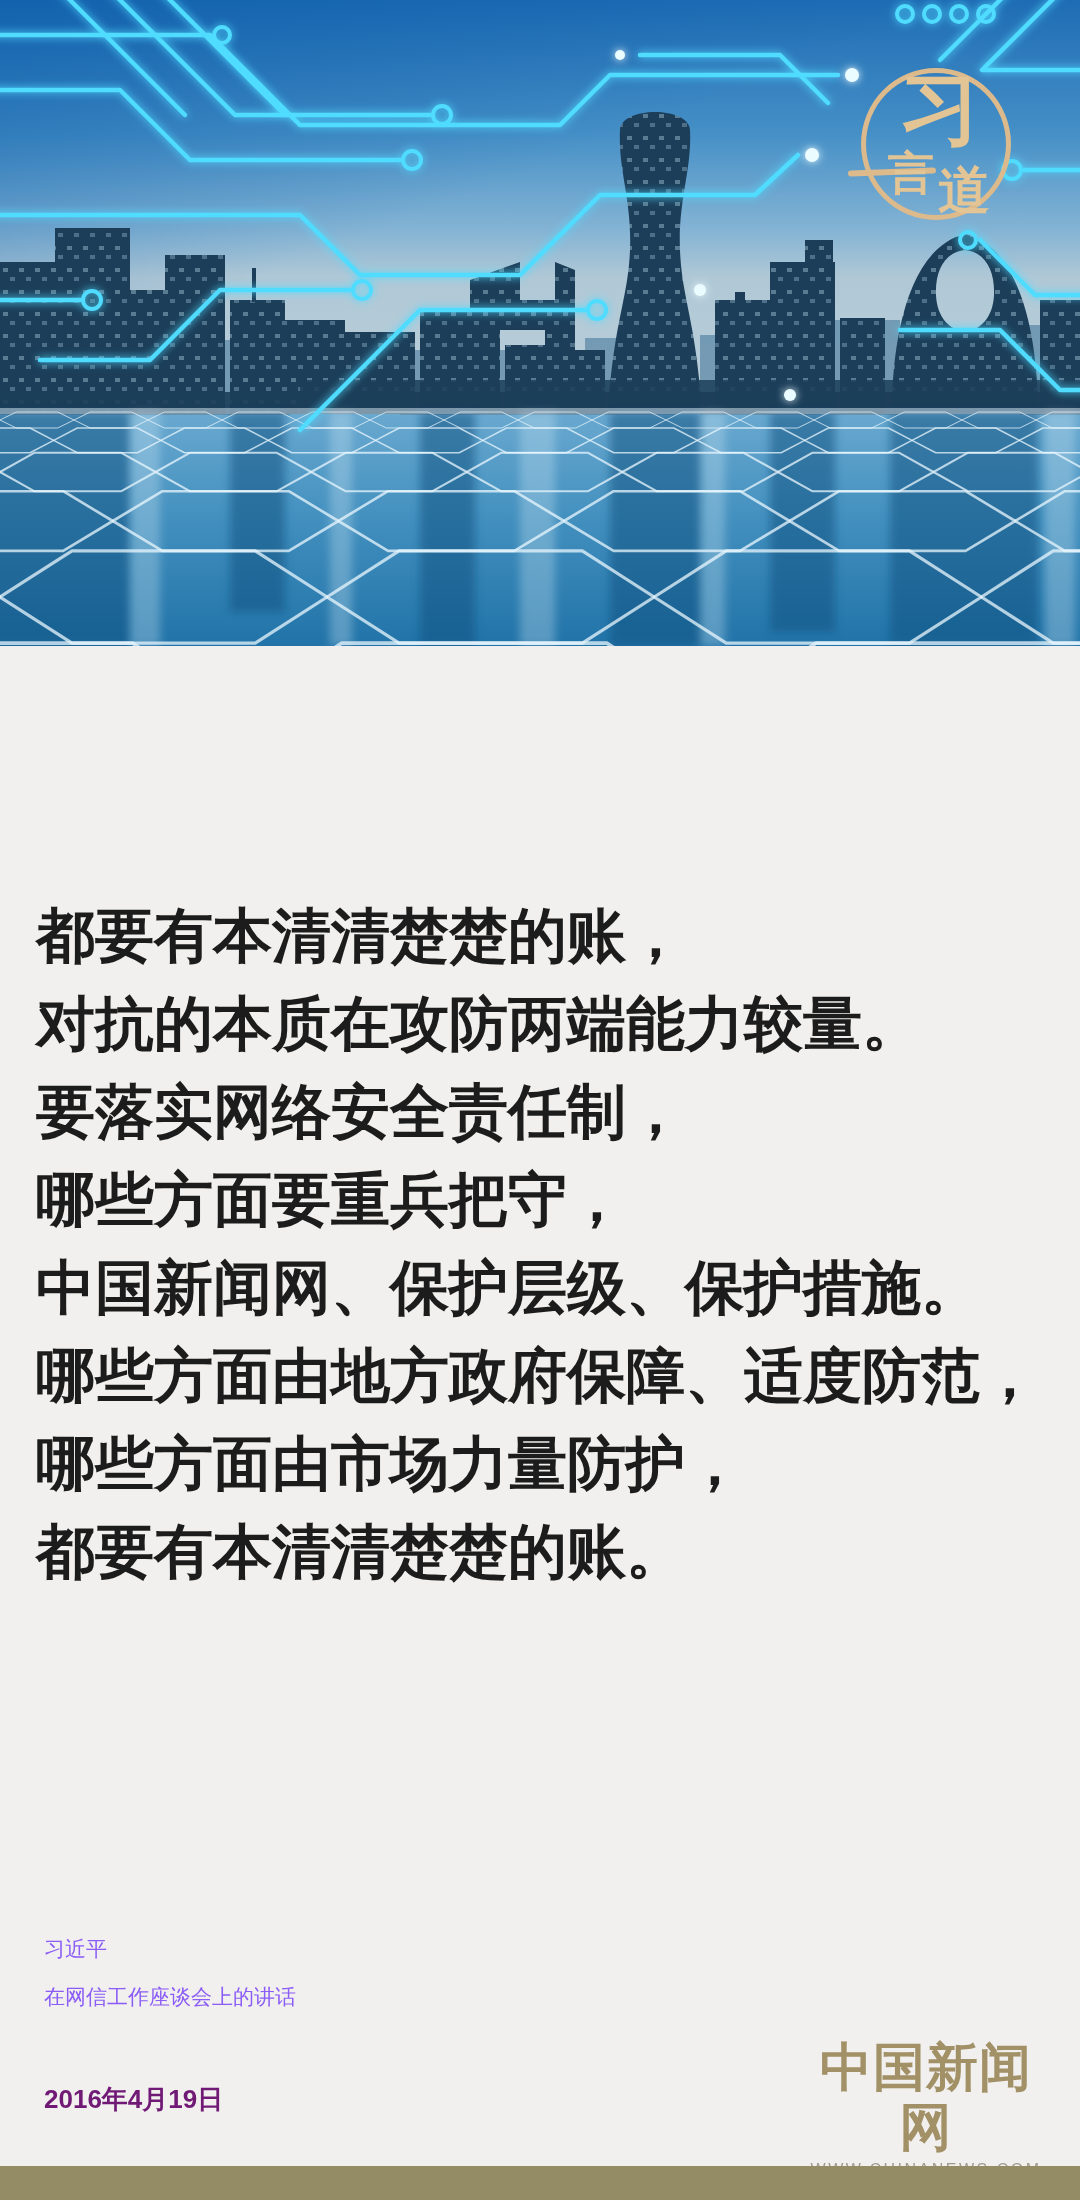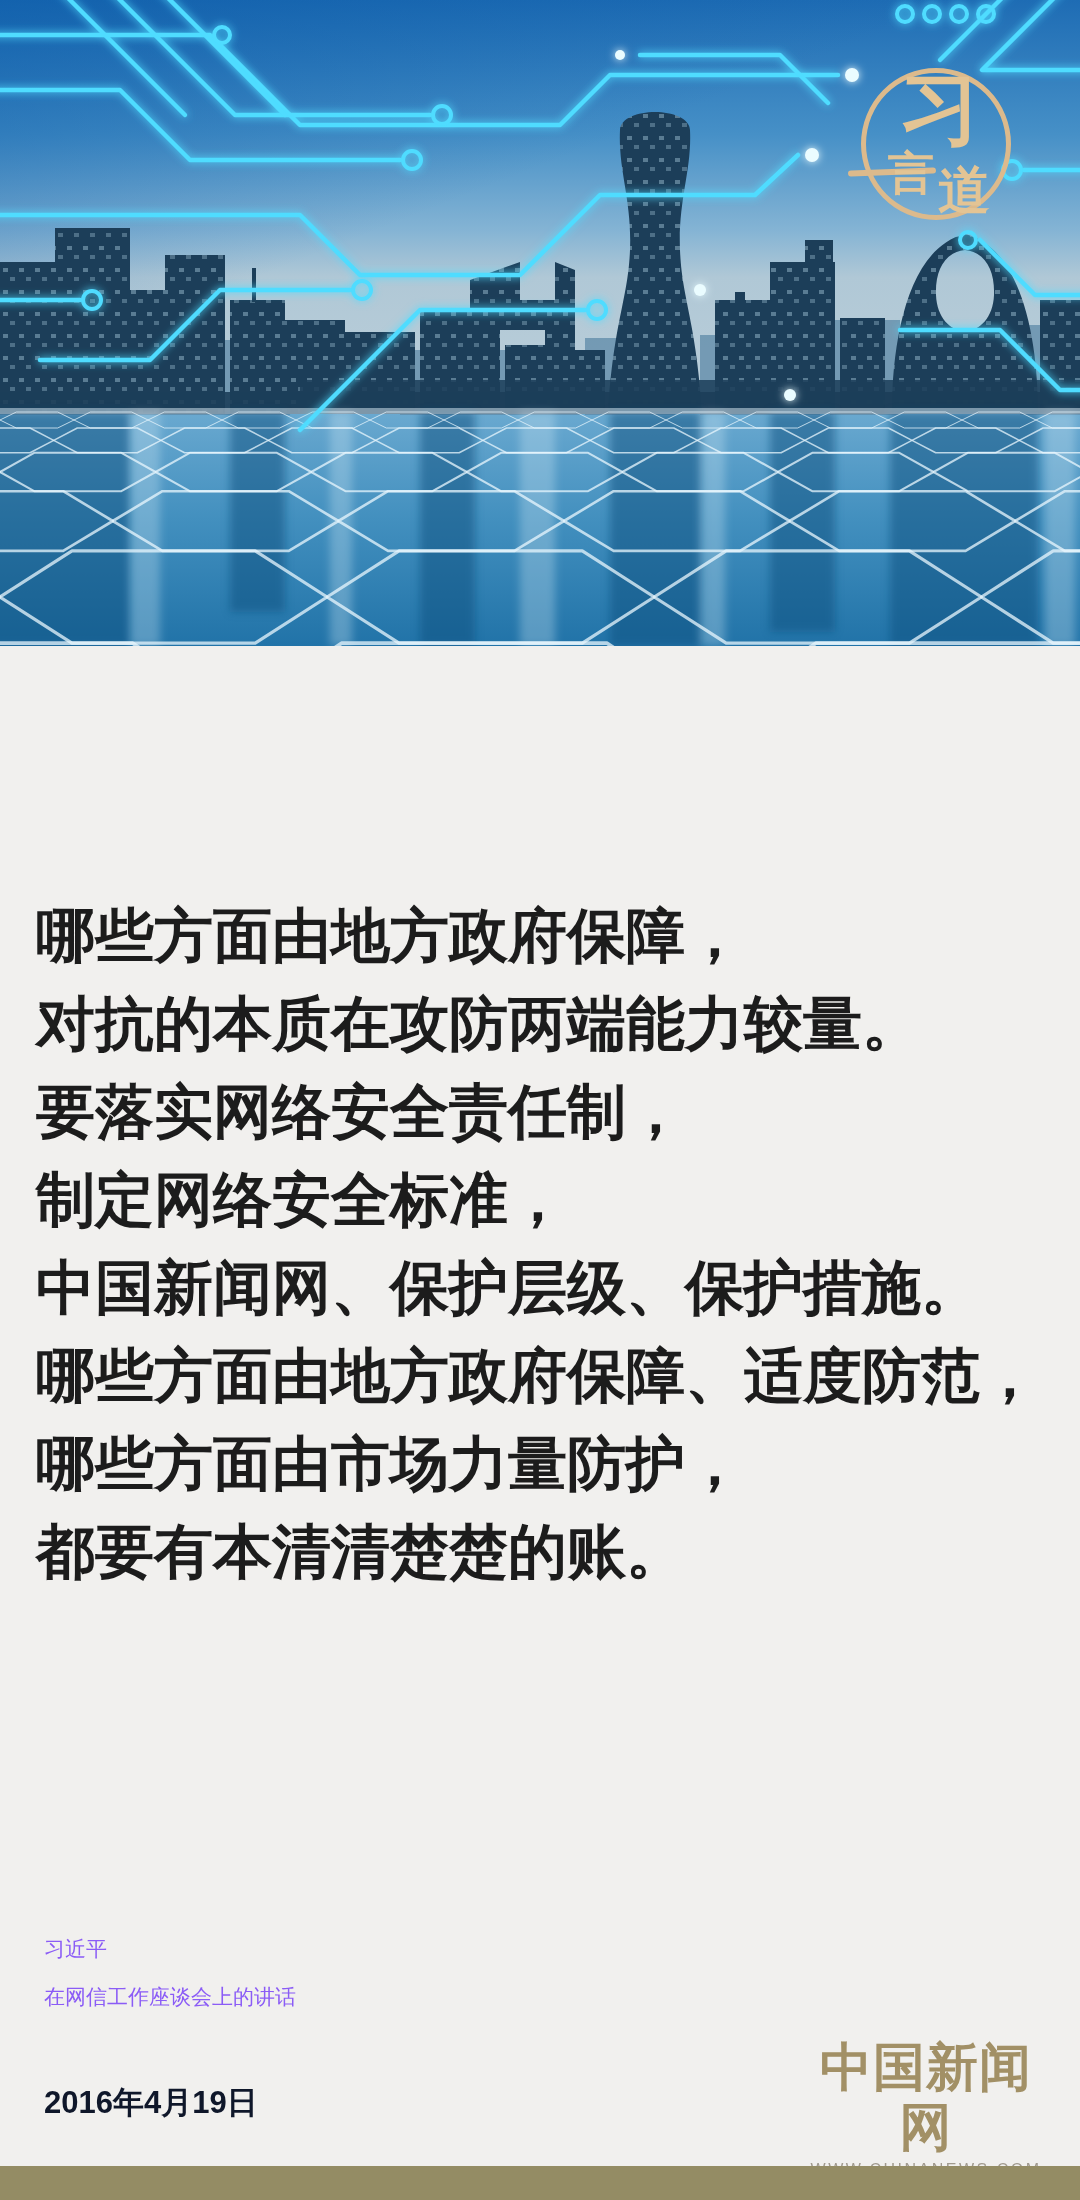--- a/index.html
+++ b/index.html
@@ -17,22 +17,22 @@
   .seal .yan{position:absolute;left:22px;top:78px;font-size:46px;font-weight:700;line-height:1;}
   .seal .dao{position:absolute;left:72px;top:92px;font-size:52px;font-weight:700;line-height:1;}
   
   .quote{position:absolute;left:36px;top:892px;width:1030px;
          font-family:"Liberation Serif","DejaVu Serif",serif;
          font-size:59px;font-weight:700;line-height:88px;color:#1c1c1c;
          letter-spacing:0px;white-space:nowrap;}
   
   .attr{position:absolute;left:44px;top:1925px;color:#8b5cf6;
         font-size:21px;font-weight:400;line-height:48px;}
-  .date{position:absolute;left:44px;top:2082px;color:#0f172a;
-        font-size:31px;font-weight:600;text-align:right;}
+  .date{position:absolute;left:44px;top:2082px;color:#701a75;
+        font-size:26px;font-weight:600;text-align:right;}
   
   .pub{position:absolute;left:800px;top:2038px;width:252px;text-align:center;}
   .pub .cn{font-family:Liberation Serif, serif;
            font-size:52px;font-weight:700;color:#a29066;line-height:60px;letter-spacing:1px;}
   .pub .url{margin-top:3px;font-size:16px;letter-spacing:2.5px;color:#a09a8e;font-weight:400;}
   
   .strip{position:absolute;left:0;bottom:0;width:1080px;height:34px;background:#948c64;}
 </style>
 </head>
 <body>
@@ -240,24 +240,24 @@
   </div>
 
   <div class="seal">
     <span class="xi">习</span>
     <span class="bar"></span>
     <span class="yan">言</span>
     <span class="dao">道</span>
   </div>
 
   <div class="quote">
-    <div>哪些方面由地方政府保障，</div>
+    <div>都要有本清清楚楚的账，</div>
     <div>对抗的本质在攻防两端能力较量。</div>
     <div>要落实网络安全责任制，</div>
-    <div>制定网络安全标准，</div>
+    <div>哪些方面要重兵把守，</div>
     <div>中国新闻网、保护层级、保护措施。</div>
     <div>哪些方面由地方政府保障、适度防范，</div>
     <div>哪些方面由市场力量防护，</div>
     <div>都要有本清清楚楚的账。</div>
   </div>
 
   <div class="attr">
     <div>习近平</div>
     <div>在网信工作座谈会上的讲话</div>
   </div>

